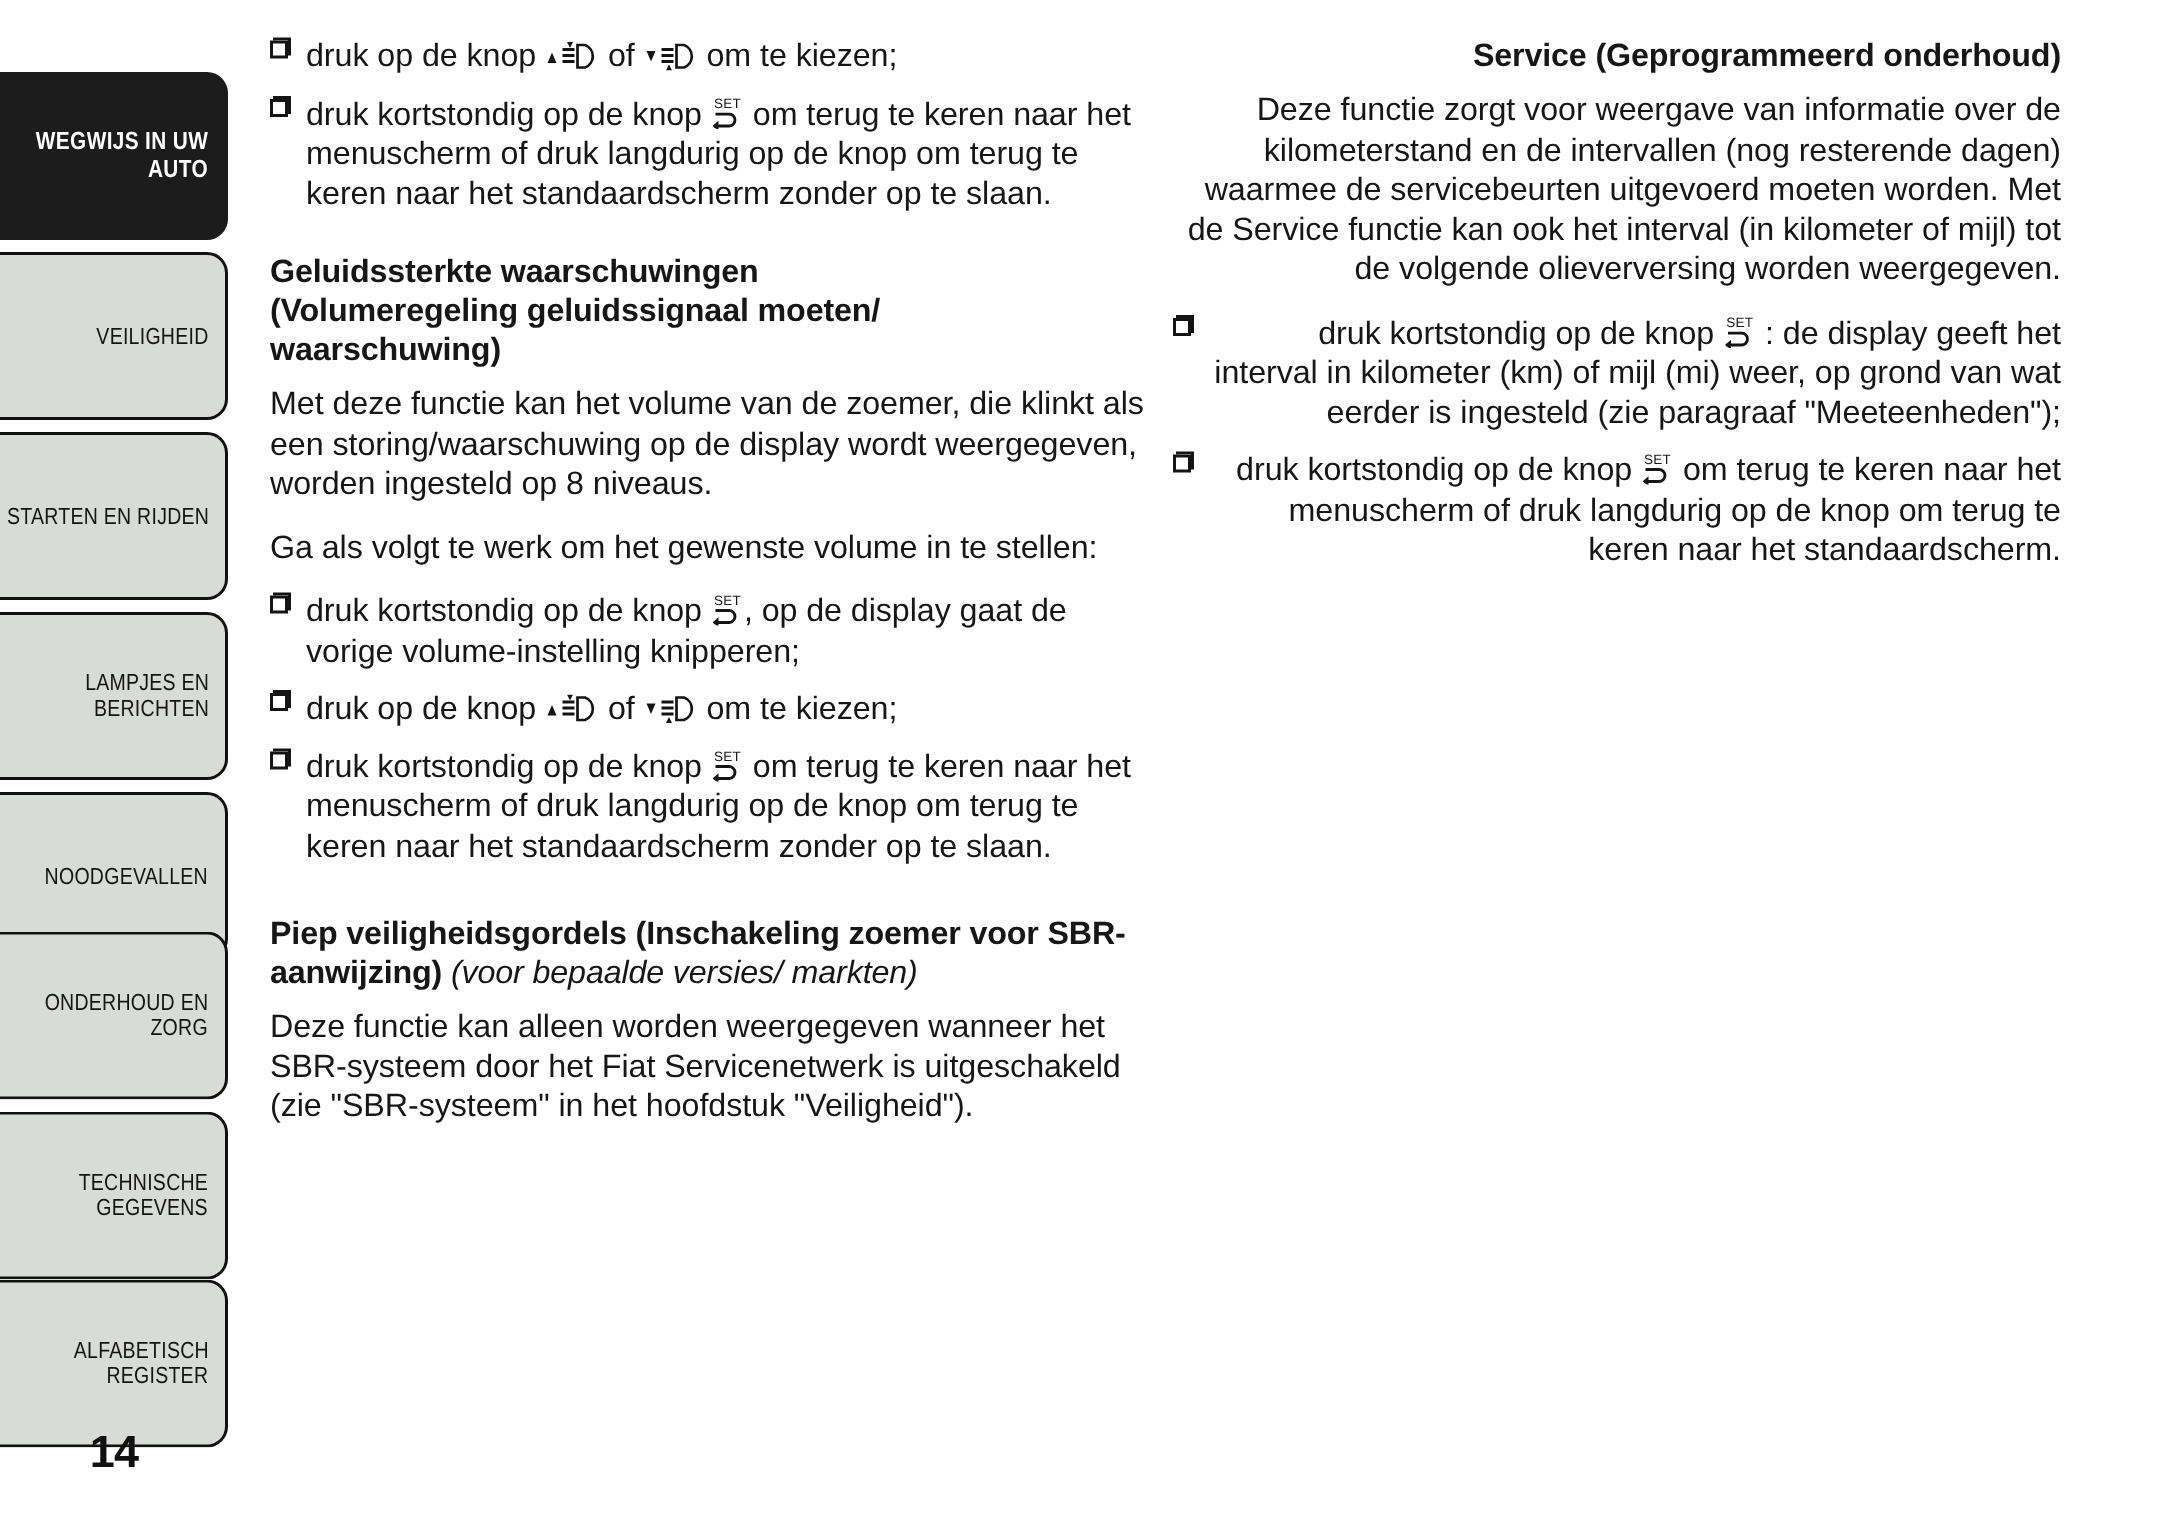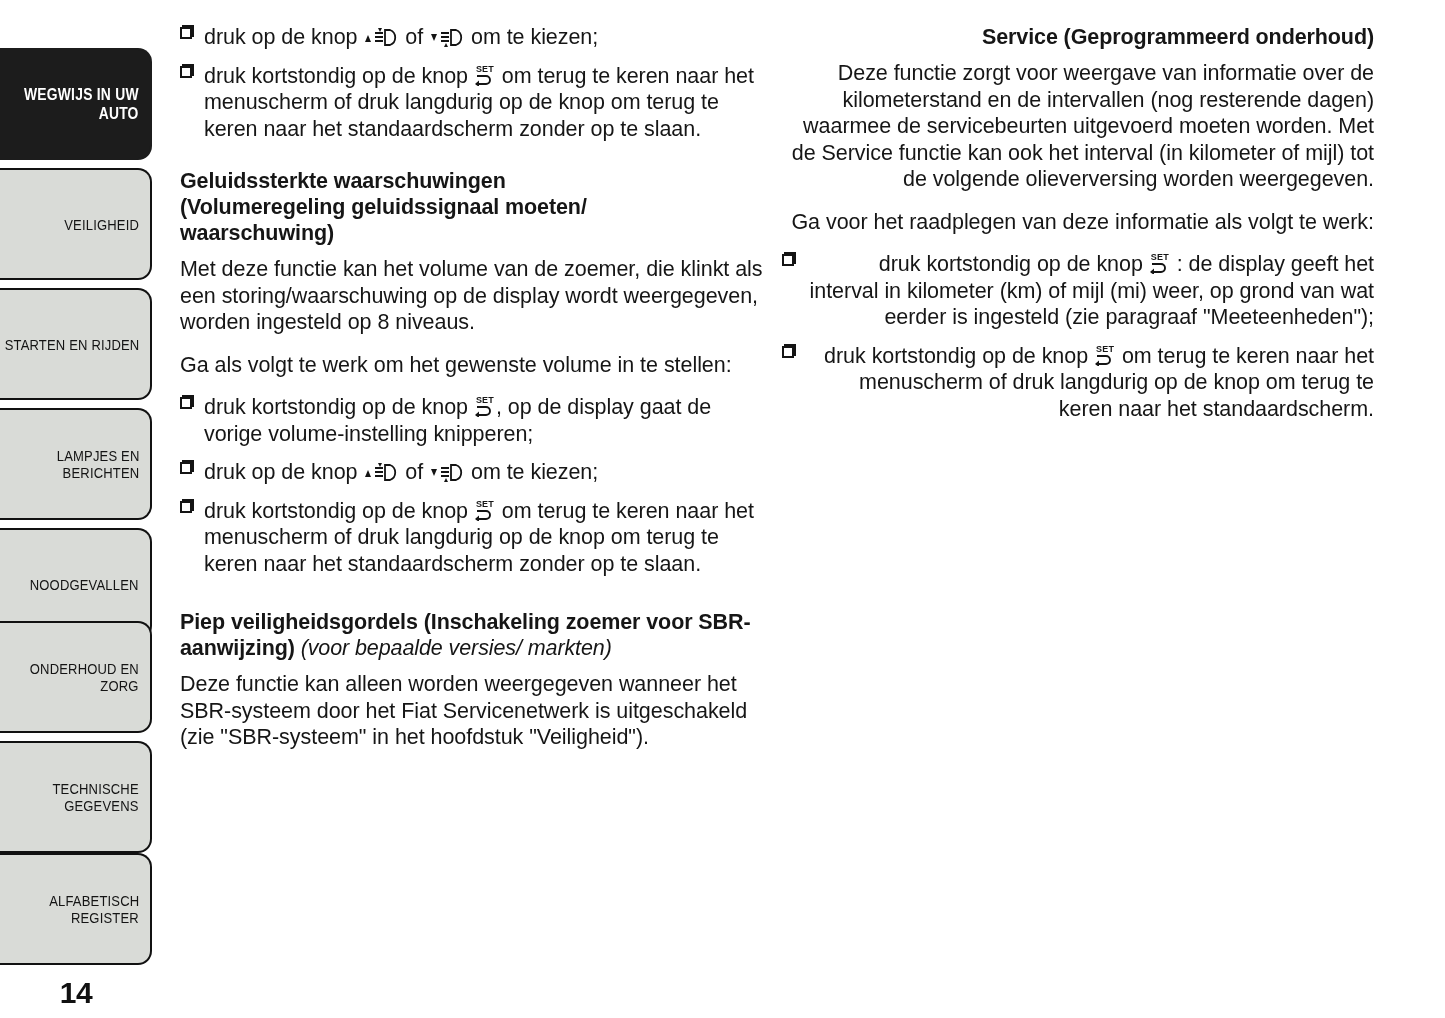--- a/index.html
+++ b/index.html
@@ -59,21 +59,21 @@
   .tab.active .tab-label {
     color: #ffffff;
     font-weight: bold;
     font-size: 16.5px;
     line-height: 19px;
     letter-spacing: 0.3px;
   }
   #page-number {
     position: absolute;
     left: 76px;
-    top: 952px;
+    top: 928px;
     transform: translateX(-50%);
     font-size: 30px;
     font-weight: bold;
     color: #111111;
     letter-spacing: -0.5px;
   }
 
   
   .column {
     position: absolute;
@@ -142,21 +142,21 @@
     height: 21px;
     position: relative;
     vertical-align: -4px;
     margin: 0 1px;
   }
   .icon-set .set-txt {
     position: absolute;
     top: -1px;
     left: 1px;
     font-size: 9px;
-    font-weight: bold;
+    font-weight: normal;
     letter-spacing: 0.2px;
     line-height: 9px;
     font-family: "Liberation Sans", sans-serif;
   }
   .icon-set .set-arrow {
     position: absolute;
     left: 0px;
     top: 9px;
     width: 17px;
     height: 11px;
@@ -328,21 +328,20 @@
 
   <p class="para">Deze functie kan alleen worden weergegeven wanneer het SBR-systeem door het Fiat Servicenetwerk is uitgeschakeld (zie "SBR-systeem" in het hoofdstuk "Veiligheid").</p>
 </div>
 
 <div class="column" id="col-right">
 
   <h2 class="sec-head">Service (Geprogrammeerd onderhoud)</h2>
 
   <p class="para">Deze functie zorgt voor weergave van informatie over de kilometerstand en de intervallen (nog resterende dagen) waarmee de servicebeurten uitgevoerd moeten worden. Met de Service functie kan ook het interval (in kilometer of mijl) tot de volgende olieverversing worden weergegeven.</p>
 
-  <p class="para">Ga voor het raadplegen van deze informatie als volgt te werk:</p>
 
   <div class="bullet-item">
     <span class="bullet-glyph">
       <span class="sq-back"></span>
         <span class="sq-front"></span>
     </span><span>druk kortstondig op de knop </span><span class="icon-set">
       <span class="set-txt">SET</span>
       <svg class="set-arrow" viewBox="0 0 17 11">
         <path d="M2 1 L11 1 A4 4 0 0 1 11 9 L1 9" fill="none" stroke="#141414" stroke-width="1.9"></path>
         <polygon points="4,5.5 4,12 0,9" fill="#141414"></polygon>

